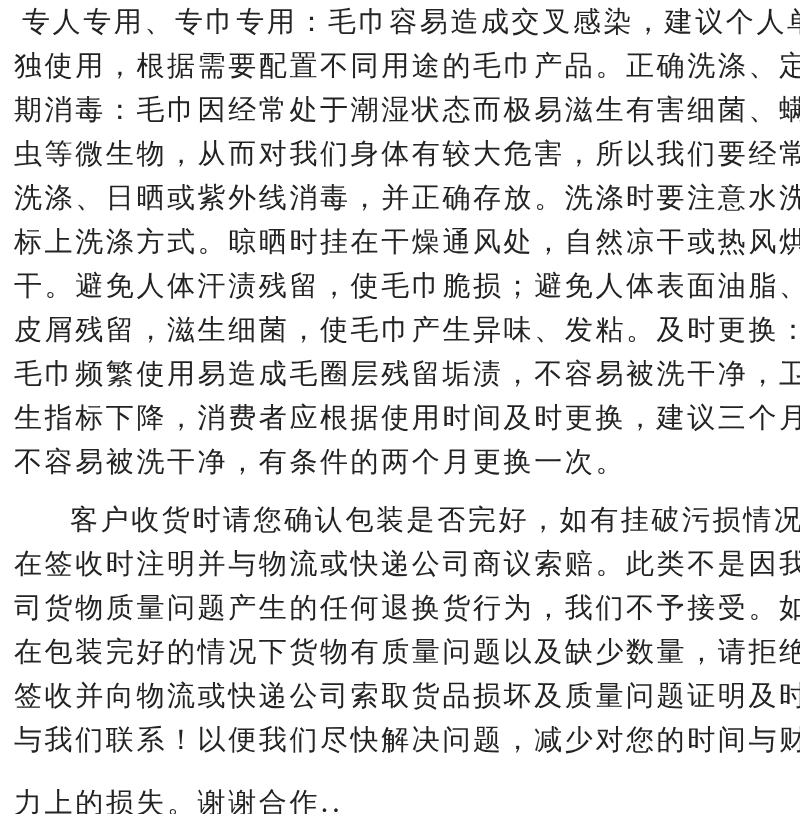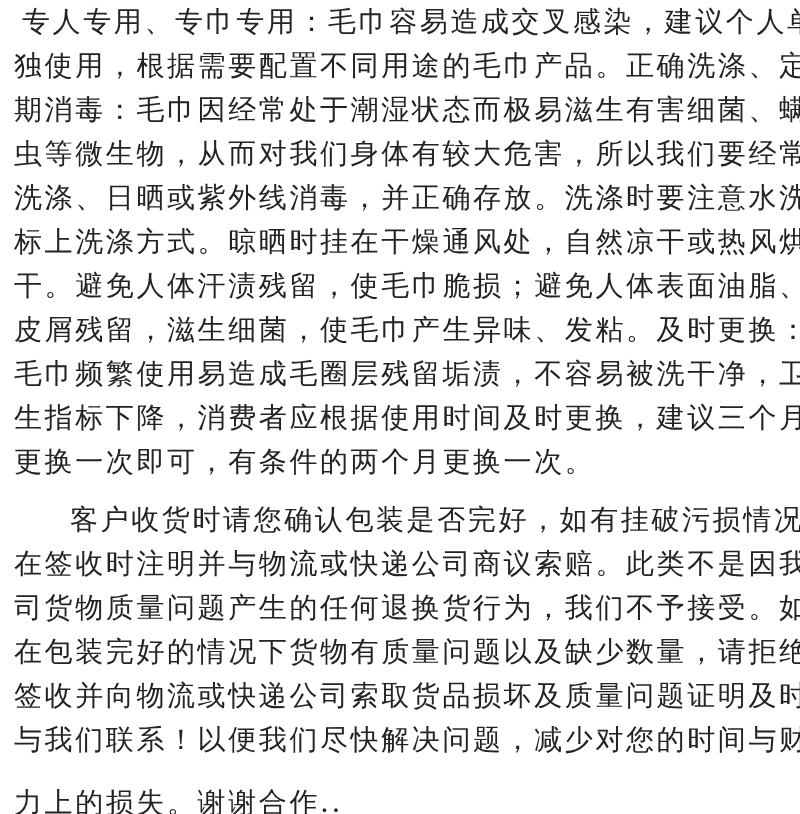--- a/index.html
+++ b/index.html
@@ -40,21 +40,21 @@
     <div class="line" style="top:0px; left:22px;">专人专用、专巾专用：毛巾容易造成交叉感染，建议个人单</div>
     <div class="line" style="top:44px;">独使用，根据需要配置不同用途的毛巾产品。正确洗涤、定</div>
     <div class="line" style="top:88px;">期消毒：毛巾因经常处于潮湿状态而极易滋生有害细菌、螨</div>
     <div class="line" style="top:132px;">虫等微生物，从而对我们身体有较大危害，所以我们要经常</div>
     <div class="line" style="top:176px;">洗涤、日晒或紫外线消毒，并正确存放。洗涤时要注意水洗</div>
     <div class="line" style="top:220px;">标上洗涤方式。晾晒时挂在干燥通风处，自然凉干或热风烘</div>
     <div class="line" style="top:264px;">干。避免人体汗渍残留，使毛巾脆损；避免人体表面油脂、</div>
     <div class="line" style="top:308px;">皮屑残留，滋生细菌，使毛巾产生异味、发粘。及时更换：</div>
     <div class="line" style="top:352px;">毛巾频繁使用易造成毛圈层残留垢渍，不容易被洗干净，卫</div>
     <div class="line" style="top:396px;">生指标下降，消费者应根据使用时间及时更换，建议三个月</div>
-    <div class="line" style="top:440px;">更换一次即可，有条件的两个月更换一次。</div>
+    <div class="line" style="top:440px;">不容易被洗干净，有条件的两个月更换一次。</div>
   </div>
   <div class="paragraph">
     <div class="line" style="top:498px; left:70px;">客户收货时请您确认包装是否完好，如有挂破污损情况请</div>
     <div class="line" style="top:542px;">在签收时注明并与物流或快递公司商议索赔。此类不是因我</div>
     <div class="line" style="top:586px;">司货物质量问题产生的任何退换货行为，我们不予接受。如</div>
     <div class="line" style="top:630px;">在包装完好的情况下货物有质量问题以及缺少数量，请拒绝</div>
     <div class="line" style="top:674px;">签收并向物流或快递公司索取货品损坏及质量问题证明及时</div>
     <div class="line" style="top:718px;">与我们联系！以便我们尽快解决问题，减少对您的时间与财</div>
     <div class="line" style="top:762px;margin-top:19px;">力上的损失。谢谢合作..</div>
   </div>

